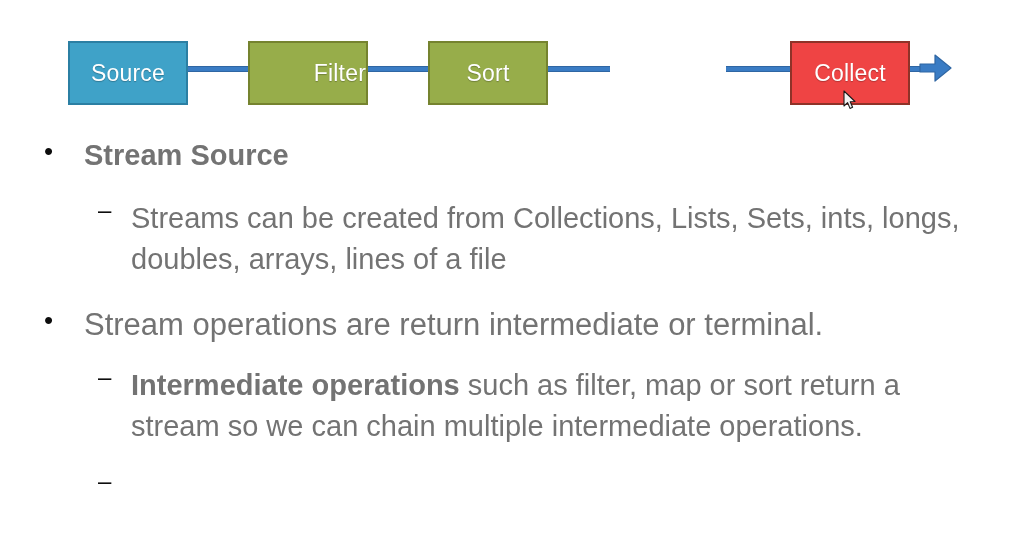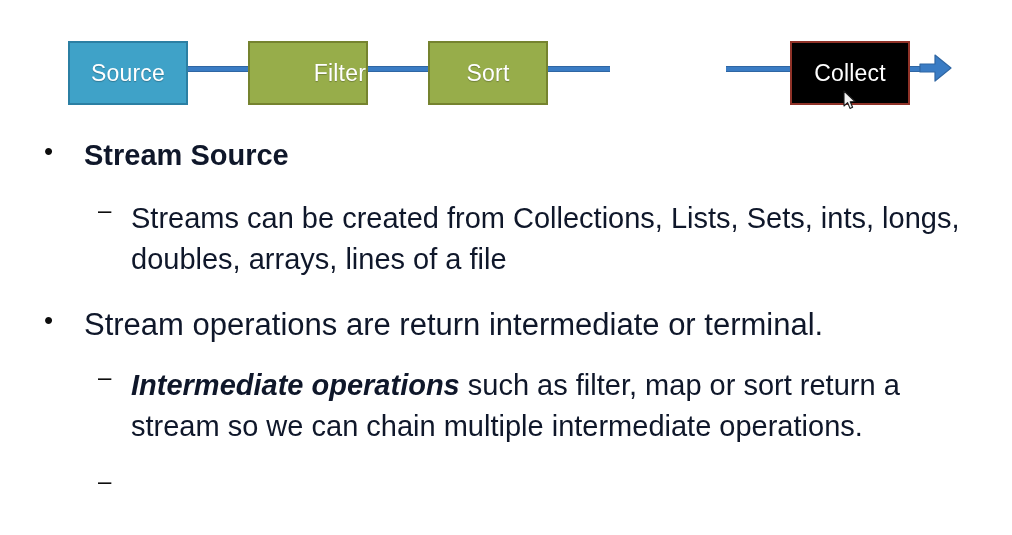--- a/index.html
+++ b/index.html
@@ -50,21 +50,21 @@
   }
   .node-blue {
     background: #3fa2c8;
     border-color: #2b7fa3;
   }
   .node-green {
     background: #97ad4a;
     border-color: #75832f;
   }
   .node-red {
-    background: #000000;
+    background: #ef4444;
     border-color: #8f3228;
   }
   #arrow-head {
     position: absolute;
     left: 918px;
     top: 52px;
     width: 34px;
     height: 32px;
   }
 
@@ -90,21 +90,21 @@
     display: block;
   }
   .marker {
     position: absolute;
     text-align: left;
     color: #0d0d0d;
     line-height: 1;
   }
   .btext {
     display: block;
-    color: #0f172a;
+    color: #737373;
   }
 
   
   .lvl1 {
     margin-bottom: 0;
   }
   .lvl1 .marker {
     font-size: 26px;
     left: 44px;
   }
@@ -125,21 +125,20 @@
     left: 98px;
   }
   .lvl2 .btext {
     margin-left: 131px;
     margin-right: 30px;
     font-size: 29px;
     line-height: 1.42;
   }
   .lvl2 .btext b {
     font-weight: bold;
-    font-style: italic;
   }
 
   .sp-a { height: 26px; }
   .sp-b { height: 26px; }
   .sp-c { height: 22px; }
 </style>
 </head>
 <body>
 
 <div id="pipeline">

